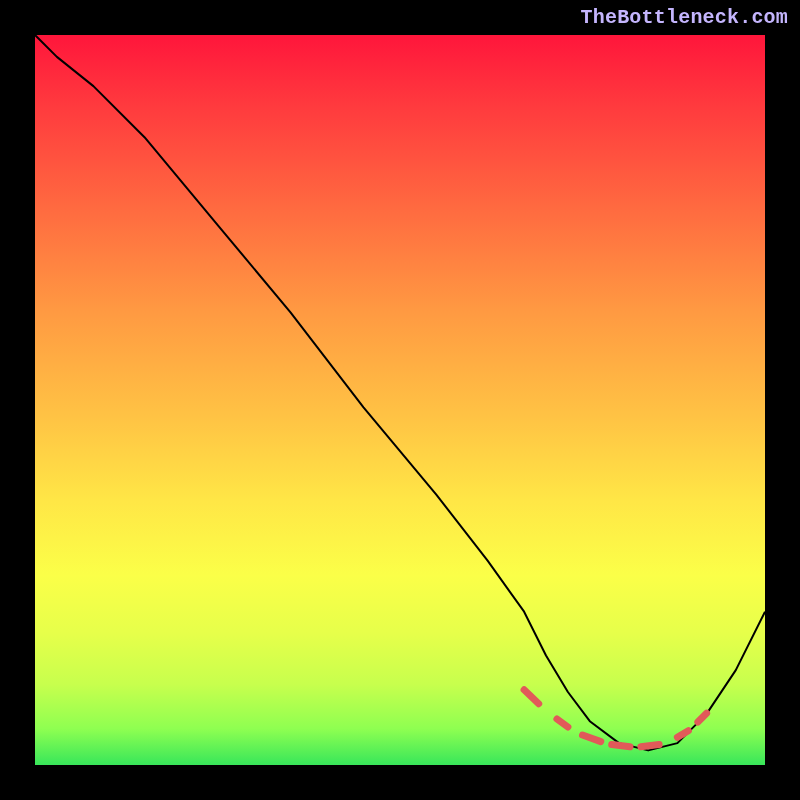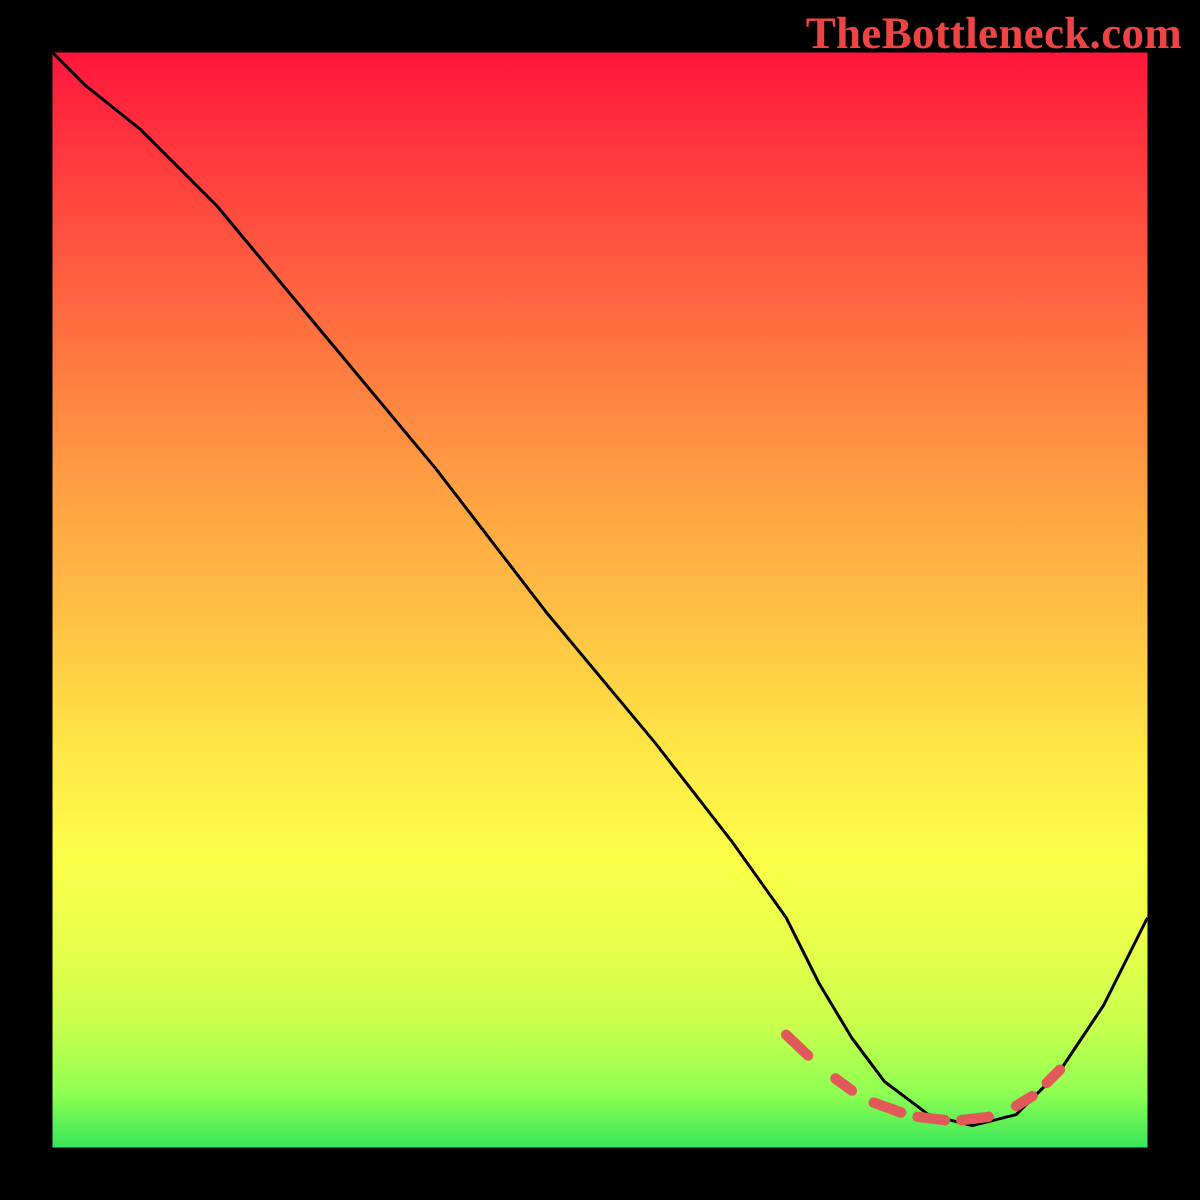--- a/index.html
+++ b/index.html
@@ -20,24 +20,24 @@
       #fbff48 74%,
       #e6ff4a 82%,
       #c7ff4d 89%,
       #8fff51 95%,
       #38e65a 100%);
   }
   .watermark {
     position: absolute;
     top: 6px;
     right: 12px;
-    font-family: Liberation Serif, serif;
-    font-size: 30px;
+    font-family: Liberation Mono, monospace;
+    font-size: 20px;
     font-weight: bold;
-    color: #ef4444;
+    color: #c4b5fd;
     letter-spacing: 0.2px;
     user-select: none;
   }
   svg.plot {
     position: absolute;
     left: 35px;
     top: 35px;
     width: 730px;
     height: 730px;
     overflow: visible;

